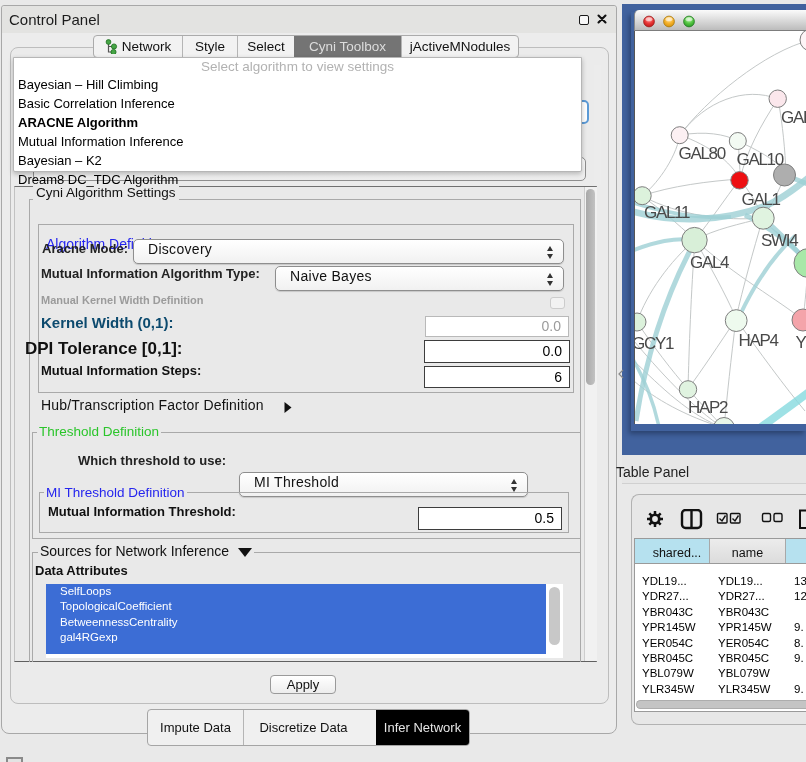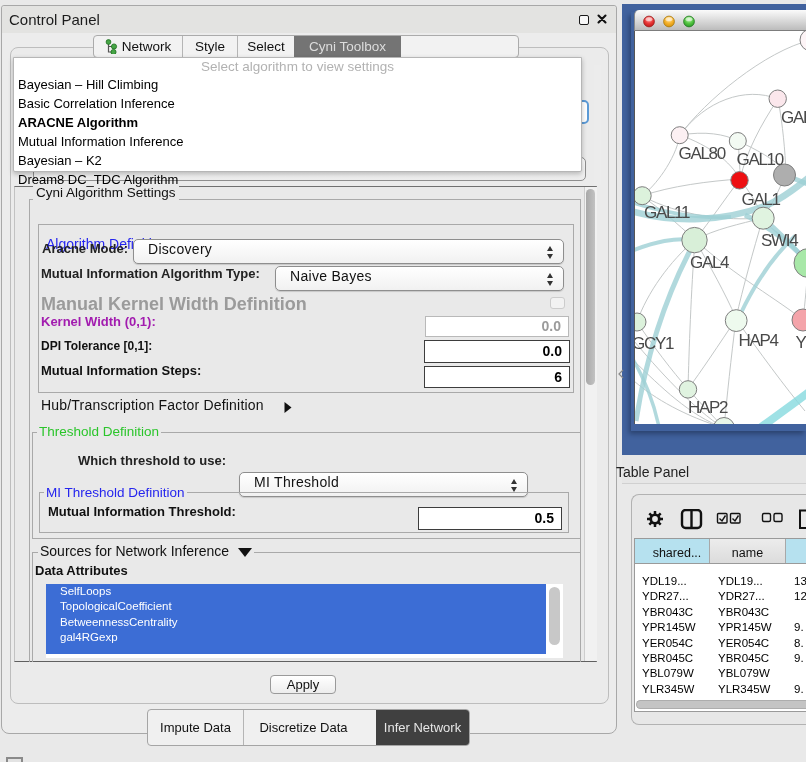--- a/index.html
+++ b/index.html
@@ -2,21 +2,21 @@
 <html><head>
 <meta charset="utf-8">
 <style>
   html,body{margin:0;padding:0;}
   body{width:806px;height:762px;background:#e9e9e9;font-family:"Liberation Sans",sans-serif;position:relative;overflow:hidden;}
   .abs{position:absolute;}
   .b{font-weight:bold;}
   .combo{background:linear-gradient(#ffffff,#f1f1f1);border:1px solid #8e8e8e;border-radius:5px;box-sizing:border-box;font-size:14px;letter-spacing:0.3px;color:#111;line-height:19px;padding-left:14px;box-shadow:0 1px 1px rgba(0,0,0,0.15);}
   .combo::before{content:"";position:absolute;right:10px;top:6px;width:0;height:0;border-left:3.5px solid transparent;border-right:3.5px solid transparent;border-bottom:5px solid #333;}
   .combo::after{content:"";position:absolute;right:10px;top:14px;width:0;height:0;border-left:3.5px solid transparent;border-right:3.5px solid transparent;border-top:5px solid #333;}
-  .field{background:#ffffff;box-sizing:border-box;font-size:14px;text-align:right;padding-right:7px;line-height:21px;font-weight:bold;}
+  .field{background:#ffffff;box-sizing:border-box;font-size:14px;text-align:right;padding-right:7px;line-height:21px;}
 </style>
 </head>
 <body>
 
 <div class="abs" id="cpwin" style="left:1px;top:5px;width:616px;height:729px;background:#ececec;border:1px solid #a8a8a8;border-radius:3px 3px 8px 8px;box-sizing:border-box;"></div>
 
 <div class="abs" style="left:2px;top:6px;width:614px;height:27px;background:#e3e3e1;border-radius:3px 3px 0 0;"></div>
 <div class="abs" style="left:9px;top:11px;font-size:15px;color:#1c1c1c;">Control Panel</div>
 
 <div class="abs" style="left:579px;top:15px;width:8px;height:8px;border:1.6px solid #1a1a1a;border-radius:2px;background:#f8f8f8;"></div>
@@ -32,44 +32,45 @@
     <svg width="13" height="15" viewBox="0 0 13 15" style="margin-right:4px;">
         <path d="M3.5 4 L3.5 13 L6.5 13 M3.5 7.5 L7.5 7.5" stroke="#555" stroke-width="1.2" fill="none"></path>
         <circle cx="3.5" cy="3" r="2.4" fill="#46a546" stroke="#1e6e1e" stroke-width="0.8"></circle>
         <circle cx="9" cy="7.5" r="2.6" fill="#46a546" stroke="#1e6e1e" stroke-width="0.8"></circle>
         <circle cx="8.5" cy="13" r="2.6" fill="#46a546" stroke="#1e6e1e" stroke-width="0.8"></circle>
       </svg>
     Network</div>
   <div style="width:54px;display:flex;align-items:center;justify-content:center;border-right:1px solid #b5b5b5;">Style</div>
   <div style="width:56px;display:flex;align-items:center;justify-content:center;">Select</div>
   <div style="width:107px;display:flex;align-items:center;justify-content:center;background:#747474;color:#dcdcdc;">Cyni Toolbox</div>
+  <div style="flex:1;display:flex;align-items:center;justify-content:center;border-left:1px solid #b5b5b5;border-radius:0 4px 4px 0;">jActiveMNodules</div>
 </div>
 
 <div class="abs" style="left:14px;top:186px;width:583px;height:476px;background:#e9e9e9;border-top:1px solid #707070;border-bottom:1px solid #606060;border-left:1px solid #c2c2c2;border-right:1px solid #909090;box-sizing:border-box;"></div>
 
 <div class="abs" style="left:584px;top:187px;width:13px;height:474px;background:#f1f1f1;border-left:1px solid #cdcdcd;box-sizing:border-box;"></div>
 <div class="abs" style="left:585.5px;top:189px;width:9px;height:196px;background:linear-gradient(to right,#a8a8a8,#c2c2c2);border-radius:5px;"></div>
 
 <div id="settings">
 
   <div class="abs" style="left:29px;top:199px;width:552px;height:463px;border:1px solid #a9a9a9;border-bottom:none;box-sizing:border-box;"></div>
   <div class="abs" style="left:33px;top:185px;font-size:13.5px;color:#111;background:#e9e9e9;padding:0 3px;">Cyni Algorithm Settings</div>
 
   <div class="abs" style="left:38px;top:224px;width:536px;height:169px;border:1px solid #a9a9a9;box-sizing:border-box;"></div>
   <div class="abs" style="left:43px;top:215px;font-size:14px;color:#2525ee;background:#e9e9e9;padding:0 3px;margin-top:21px;">Algorithm Definition</div>
 
   <div class="abs b" style="left:42px;top:241px;font-size:13px;color:#222;">Aracne Mode:</div>
   <div class="abs combo" style="left:133px;top:239px;width:431px;height:25px;">Discovery</div>
   <div class="abs b" style="left:41px;top:266px;font-size:13px;color:#222;">Mutual Information Algorithm Type:</div>
   <div class="abs combo" style="left:275px;top:266px;width:289px;height:25px;">Naive Bayes</div>
-  <div class="abs b" style="left:41px;top:294px;font-size:18px;color:#9b9b9b;">Manual Kernel Width Definition</div>
+  <div class="abs b" style="left:41px;top:294px;font-size:11px;color:#9b9b9b;">Manual Kernel Width Definition</div>
   <div class="abs" style="left:550px;top:297px;width:15px;height:12px;border:1px solid #cccccc;border-radius:3px;background:#f2f2f2;box-sizing:border-box;"></div>
-  <div class="abs b" style="left:41px;top:314px;font-size:13px;color:#a21caf;">Kernel Width (0,1):</div>
+  <div class="abs b" style="left:41px;top:314px;font-size:15px;color:#0c4a6e;">Kernel Width (0,1):</div>
   <div class="abs field" style="left:425px;top:316px;width:144px;height:21px;border:1px solid #b9b9b9;color:#9b9b9b;line-height:19px;">0.0</div>
-  <div class="abs b" style="left:41px;top:339px;font-size:12px;color:#111;">DPI Tolerance [0,1]:</div>
+  <div class="abs b" style="left:25px;top:339px;font-size:17px;color:#111;">DPI Tolerance [0,1]:</div>
   <div class="abs field" style="left:424px;top:340px;width:146px;height:23px;border:1px solid #3d3d3d;color:#000;">0.0</div>
   <div class="abs b" style="left:41px;top:363px;font-size:13px;color:#111;">Mutual Information Steps:</div>
   <div class="abs field" style="left:424px;top:366px;width:146px;height:22px;border:1px solid #3d3d3d;color:#000;line-height:20px;">6</div>
 
   <div class="abs" style="left:41px;top:397px;font-size:14px;color:#111;letter-spacing:0.2px;">Hub/Transcription Factor Definition</div>
   <svg class="abs" style="left:283px;top:401px;" width="10" height="13" viewBox="0 0 10 13">
       <path d="M1.5 1 L8.5 6.5 L1.5 12 Z" fill="#111"></path>
     </svg>
 
   <div class="abs" style="left:32px;top:432px;width:549px;height:107px;border:1px solid #a9a9a9;box-sizing:border-box;"></div>
@@ -89,21 +90,21 @@
   <div class="abs" style="left:46px;top:584px;width:500px;height:70px;background:#3c6dd5;color:#fff;font-size:11.5px;line-height:15.4px;padding-left:14px;box-sizing:border-box;overflow:hidden;">SelfLoops<br>TopologicalCoefficient<br>BetweennessCentrality<br>gal4RGexp<br>&nbsp;</div>
   <div class="abs" style="left:549px;top:587px;width:11px;height:58px;background:#c8c8c8;border-radius:6px;"></div>
 </div>
 
 <div class="abs" style="left:270px;top:675px;width:66px;height:19px;background:linear-gradient(#ffffff,#ededed);border:1px solid #9a9a9a;border-radius:4px;box-sizing:border-box;text-align:center;font-size:13px;color:#111;line-height:17px;">Apply</div>
 
 <div id="bottomtabs">
   <div class="abs" style="left:147px;top:709px;width:323px;height:37px;display:flex;background:#f0f0f0;border:1px solid #a5a5a5;border-radius:4px;box-sizing:border-box;font-size:13px;color:#111;">
     <div style="width:95px;display:flex;align-items:center;justify-content:center;border-right:1px solid #b5b5b5;">Impute Data</div>
     <div style="width:119px;display:flex;align-items:center;justify-content:center;">Discretize Data</div>
-    <div style="flex:1;display:flex;align-items:center;justify-content:center;background:#404040;color:#e6e6e6;border-radius:0 3px 3px 0;margin-left:13px;">Infer Network</div>
+    <div style="flex:1;display:flex;align-items:center;justify-content:center;background:#000000;color:#e6e6e6;border-radius:0 3px 3px 0;margin-left:13px;">Infer Network</div>
   </div>
 </div>
 
 <div class="abs" style="left:6px;top:757px;width:17px;height:10px;border:2px solid #8a8a8a;background:#e3e3e3;box-sizing:border-box;"></div>
 
 <div class="abs" style="left:622px;top:4px;width:184px;height:451px;background:#41629e;"></div>
 <div id="netwin">
 
   <div class="abs" style="left:631px;top:12px;width:175px;height:419px;box-shadow:-2px 3px 5px rgba(10,20,40,0.4);"></div>
 

